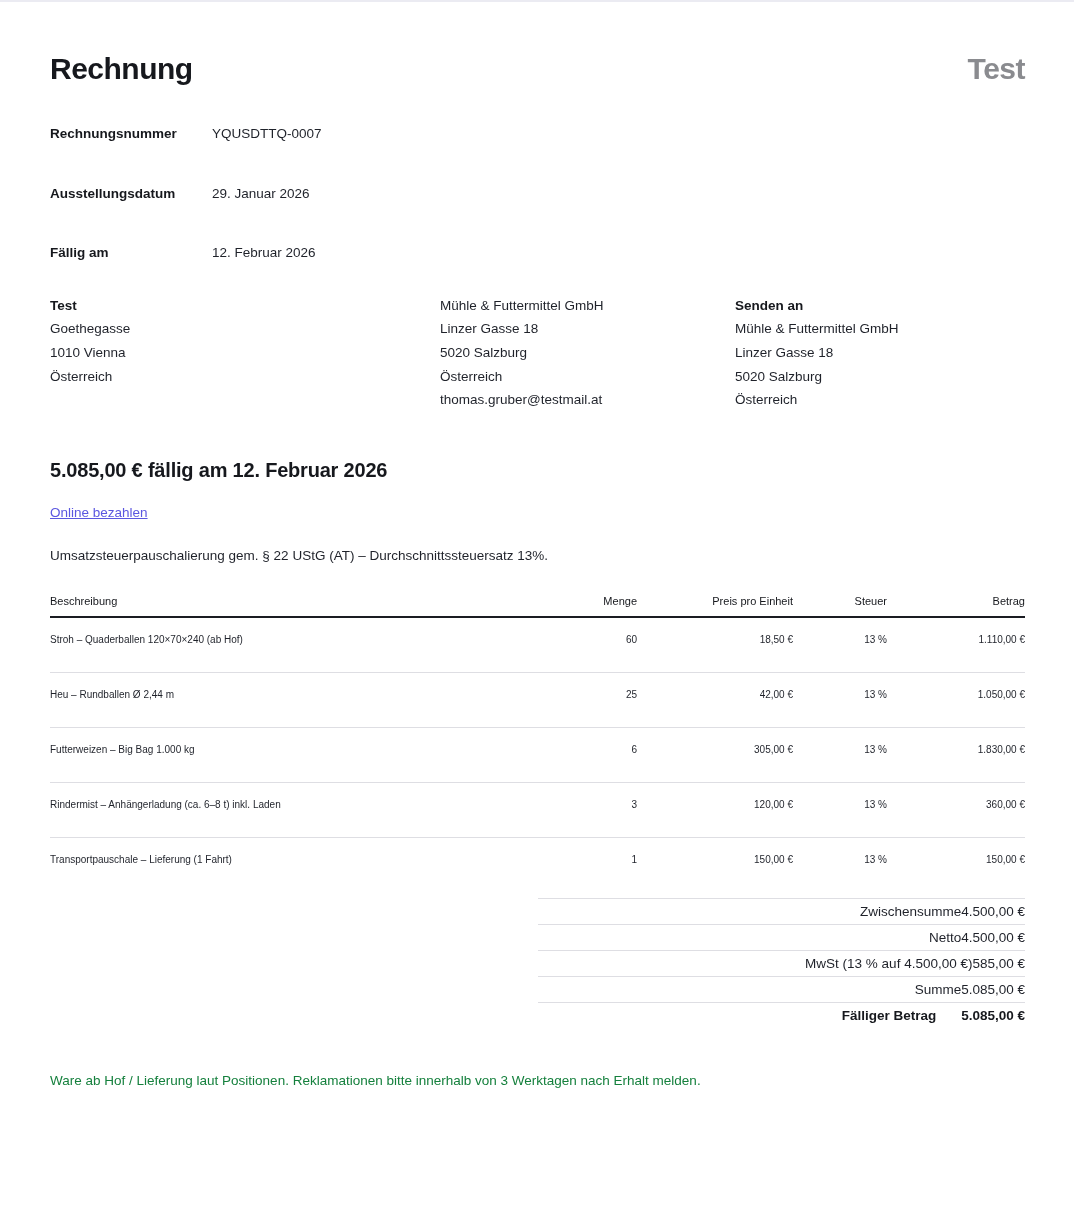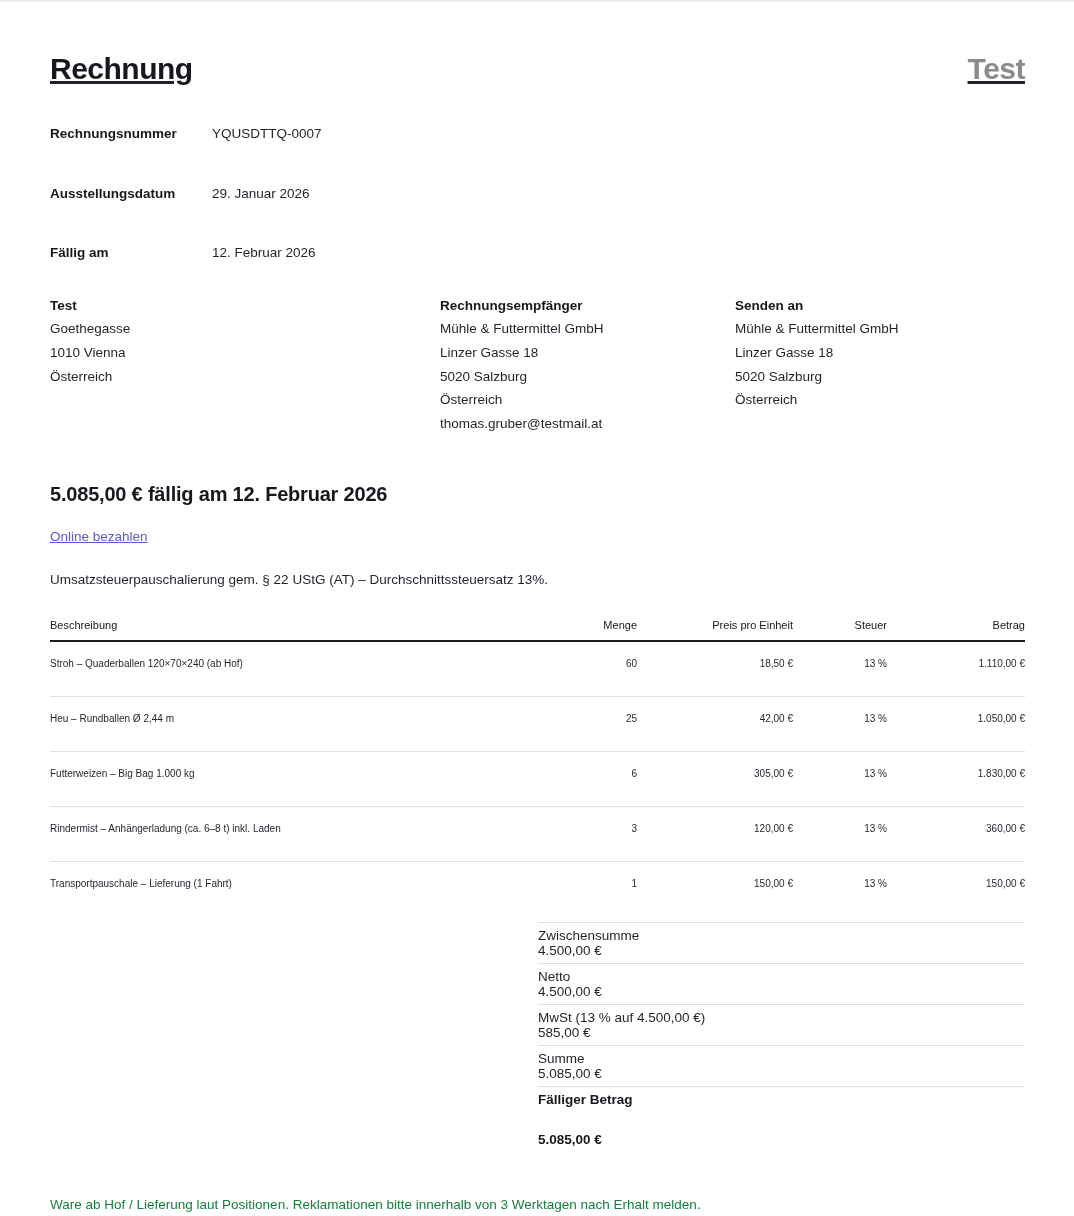--- a/index.html
+++ b/index.html
@@ -12,21 +12,21 @@
   .page {
     width:1074px; height:1216px;
     background:#ffffff;
     border-top:2px solid #ebebf2;
     overflow:hidden;
     position:relative;
   }
   .content { padding:50px 49px 0 50px; }
 
   
-  .doc-header { display:flex; justify-content:space-between; align-items:flex-start;text-decoration:underline; }
+  .doc-header { display:flex; justify-content:space-between; align-items:flex-start; }
   .doc-title { font-size:30px; font-weight:700; letter-spacing:-0.5px; color:#16181d; }
   .logo-text { font-size:30px; font-weight:700; color:#8a8b8f; letter-spacing:-0.5px; }
 
   
   .meta { margin-top:33px; font-size:13.5px; line-height:23.5px; }
   .meta-row { display:flex;margin-top:36px; }
   .meta-label { width:162px; font-weight:700; color:#16181d; }
   .meta-value { color:#1f222a; }
 
   
@@ -56,21 +56,21 @@
     padding:16px 0 27px 0; text-align:right; vertical-align:top;
     border-bottom:1px solid #dedee3;
   }
   table.items td.col-desc { text-align:left; }
   table.items tr:last-child td { border-bottom:none; }
 
   
   .summary { margin-left:488px; width:487px; margin-top:6px; font-size:13.5px; }
   .summary-row {
     display:flex; justify-content:flex-end;
-    padding:5px 0; border-top:1px solid #dedee3;flex-direction:column;
+    padding:5px 0; border-top:1px solid #dedee3;
   }
   .summary-row.total { font-weight:700; color:#16181d;gap:25px; }
 
   
   .memo { margin-top:45px; font-size:13.5px; color:#15803d; }
 </style>
 </head>
 <body>
 
 <div class="page">
@@ -97,21 +97,20 @@
     </div>
 
     <div class="parties">
       <div class="party-from">
         <div class="party-heading">Test</div>
         <div class="party-line">Goethegasse</div>
         <div class="party-line">1010 Vienna</div>
         <div class="party-line">Österreich</div>
       </div>
       <div class="party-billto">
-        <div class="party-heading">Rechnungsempfänger</div>
         <div class="party-line">Mühle &amp; Futtermittel GmbH</div>
         <div class="party-line">Linzer Gasse 18</div>
         <div class="party-line">5020 Salzburg</div>
         <div class="party-line">Österreich</div>
         <div class="party-line">thomas.gruber@testmail.at</div>
       </div>
       <div class="party-sendto">
         <div class="party-heading">Senden an</div>
         <div class="party-line">Mühle &amp; Futtermittel GmbH</div>
         <div class="party-line">Linzer Gasse 18</div>

